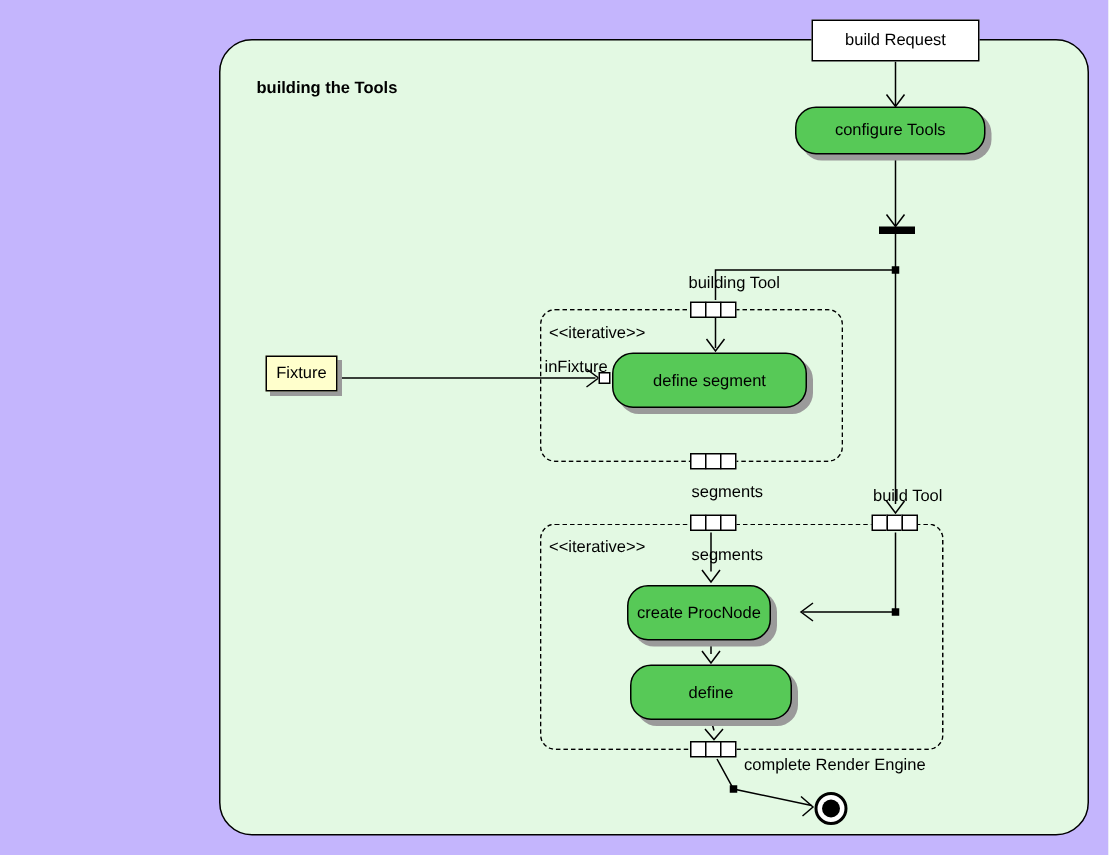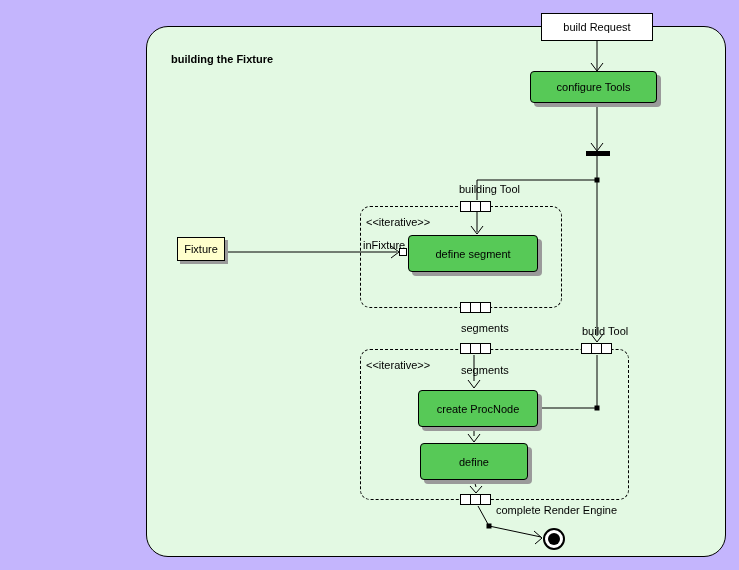--- a/index.html
+++ b/index.html
@@ -27,29 +27,29 @@
     position:absolute;border:1px dashed var(--line);border-radius:10px;
     box-sizing:border-box;
   }
   .region1{left:360px;top:206px;width:202px;height:102px;}
   .region2{left:360px;top:349px;width:269px;height:151px;}
   .node{
     position:absolute;display:flex;align-items:center;justify-content:center;
     box-sizing:border-box;border:1px solid var(--line);text-align:center;
   }
   .action{
-    background:var(--action-fill);border-radius:4px;
+    background:var(--action-fill);border-radius:14px;
     box-shadow:4px 4px 0 var(--shadow);
   }
   .plain{background:#ffffff;}
   .obj{background:var(--object-fill);box-shadow:3px 3px 0 var(--shadow);}
   .build-request{left:541px;top:13px;width:112px;height:28px;}
   .configure-tools{left:530px;top:71px;width:127px;height:32px;}
   .define-segment{left:408px;top:235px;width:130px;height:37px;}
-  .create-procnode{left:418px;top:390px;width:120px;height:37px;text-align:center;}
+  .create-procnode{left:418px;top:390px;width:96px;height:37px;text-align:center;}
   .connect{left:420px;top:443px;width:108px;height:37px;}
   .fixture{left:177px;top:237px;width:48px;height:24px;}
   .pin{
     position:absolute;left:399px;top:248px;width:8px;height:8px;
     background:#fff;border:1px solid var(--line);box-sizing:border-box;
   }
   .expnode{position:absolute;display:flex;}
   .expnode .cell{
     width:11px;height:11px;background:#fff;border:1px solid var(--line);
     box-sizing:border-box;margin-left:-1px;
@@ -173,21 +173,21 @@
   <div class="expnode n5">
     <span class="cell"></span>
       <span class="cell"></span>
       <span class="cell"></span>
   </div>
 
   <div class="final-node">
     <div class="final-core"></div>
   </div>
 
-  <div class="frame-title">building the Fixture</div>
+  <div class="frame-title">building the Tools</div>
   <div class="lbl lbl-segment-tool">building Tool</div>
   <div class="lbl lbl-in-fixture">inFixture</div>
   <div class="lbl lbl-iter1">&lt;&lt;iterative&gt;&gt;</div>
   <div class="lbl lbl-iter2">&lt;&lt;iterative&gt;&gt;</div>
   <div class="lbl lbl-segments1">segments</div>
   <div class="lbl lbl-segments2">segments</div>
   <div class="lbl lbl-build-tool">build Tool</div>
   <div class="lbl lbl-complete">complete Render Engine</div>
 
 </div>

